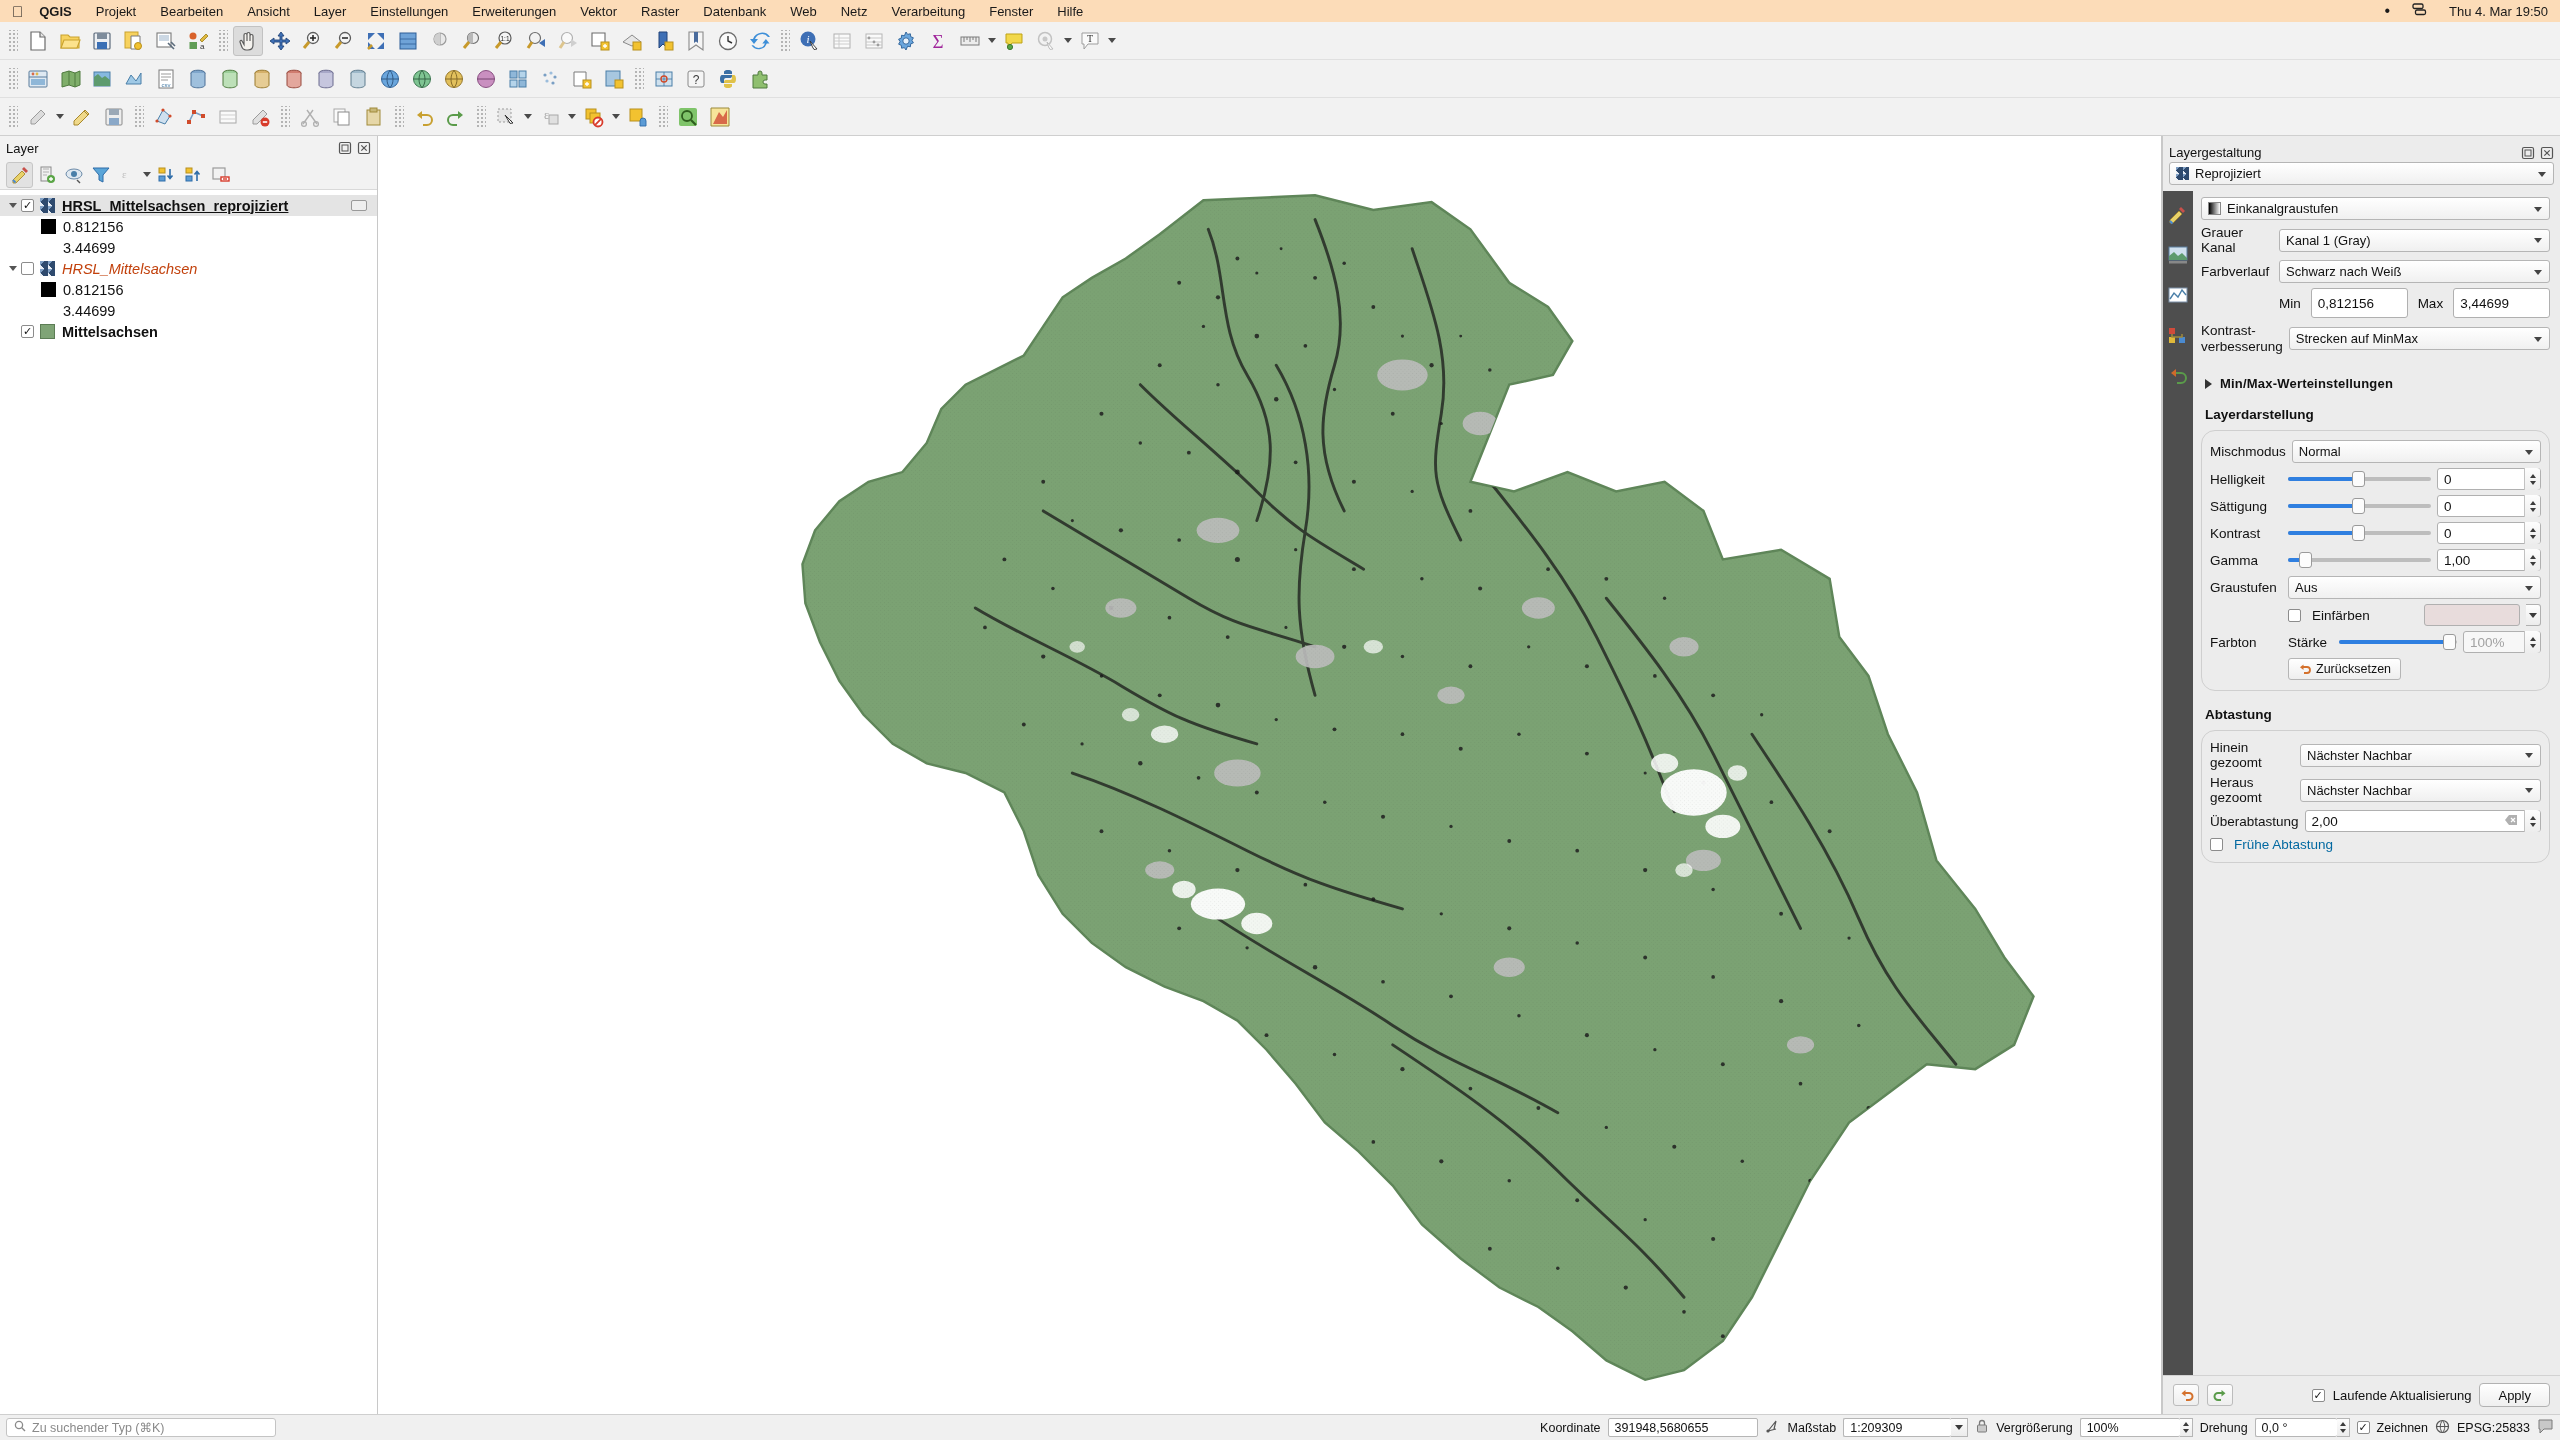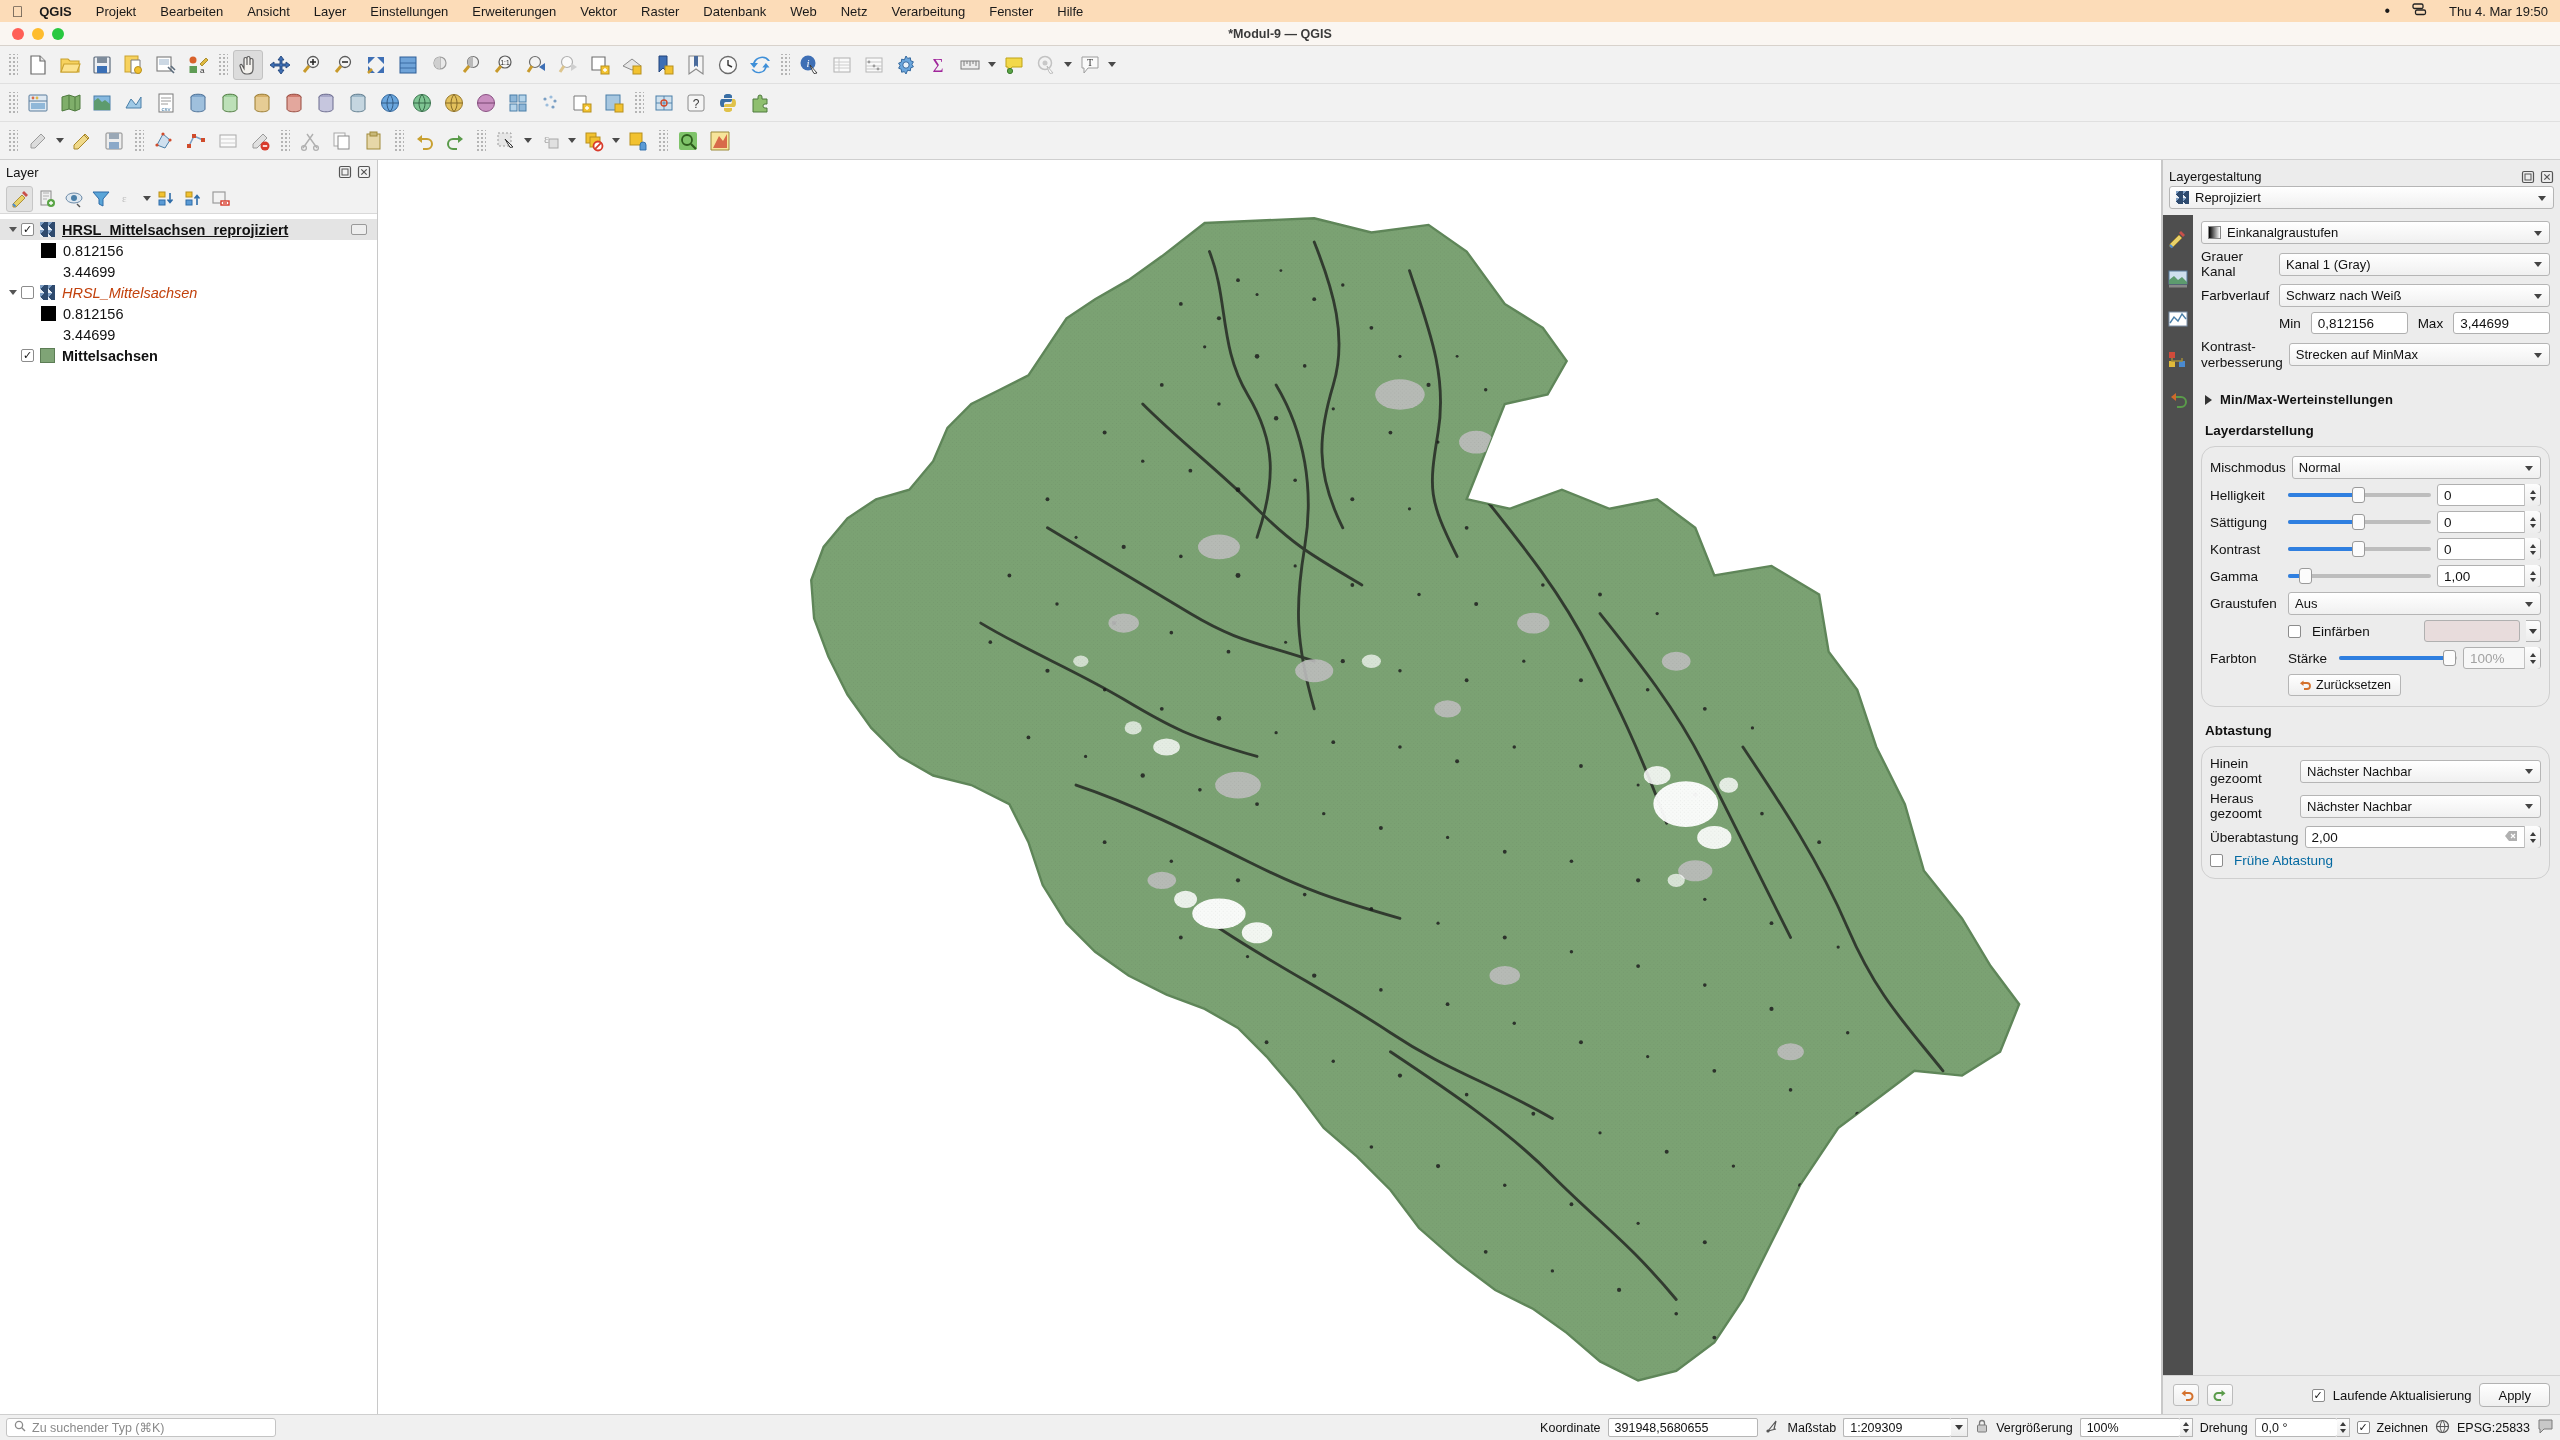--- a/index.html
+++ b/index.html
@@ -169,21 +169,21 @@
   .selwrap{ position:relative; flex:1; }
   .selwrap::after{
     content:""; position:absolute; right:8px; top:50%; margin-top:-2px;
     border-left:4.5px solid transparent; border-right:4.5px solid transparent;
     border-top:5.5px solid #444; pointer-events:none;
   }
   .row{ display:flex; align-items:center; margin-bottom:5px; gap:6px; }
   .lbl{ font-size:13.5px; color:#111; flex:0 0 72px; }
   .lbl.w2{ flex:0 0 84px; }
   .inp{
-    height:22px; border:1px solid #b0b0b0; border-radius:3px;
+    height:30px; border:1px solid #b0b0b0; border-radius:3px;
     background:#fff; font-size:13.5px; color:#111;
     display:flex; align-items:center; padding:0 6px;
   }
   .sect-title{ font-size:13.5px; font-weight:bold; color:#111; margin:16px 0 8px 4px; }
   .sect-box{ border:1px solid #cfcfcf; border-radius:14px; padding:9px 8px 10px 8px; background:#ececec; }
   .collapse-row{ display:flex; align-items:center; gap:8px; margin:22px 0 10px 4px;}
   .collapse-row .arrow{
     border-left:7px solid #333; border-top:5px solid transparent; border-bottom:5px solid transparent;
   }
   .collapse-row span{ font-size:13px; font-weight:bold; color:#111; letter-spacing:.2px;}
@@ -309,28 +309,20 @@
           <rect x="1" y="1" width="10" height="4.5" rx="1.5" fill="none" stroke="#222" stroke-width="1.3"></rect>
           <rect x="3.5" y="7" width="10" height="4.5" rx="1.5" fill="none" stroke="#222" stroke-width="1.3"></rect>
         </svg>
     </span>
     <span>Thu 4. Mar  19:50</span>
   </span>
 </div>
 
 <div class="window">
 
-  <div class="titlebar">
-    <div class="traffic">
-      <span class="tl r"></span>
-      <span class="tl y"></span>
-      <span class="tl g"></span>
-    </div>
-    <div class="wtitle">*Modul-9 — QGIS</div>
-  </div>
 
   <div class="toolbars">
 
     <div class="tbrow">
       <span class="grip"></span>
       <span class="tbtn">
         <svg width="22" height="22" viewBox="0 0 22 22">
             <path d="M4 2h9l5 5v13H4z" fill="#fff" stroke="#6b6b6b" stroke-width="1.2"></path>
             <path d="M13 2v5h5" fill="#e6e6e6" stroke="#6b6b6b" stroke-width="1.2"></path>
           </svg>

